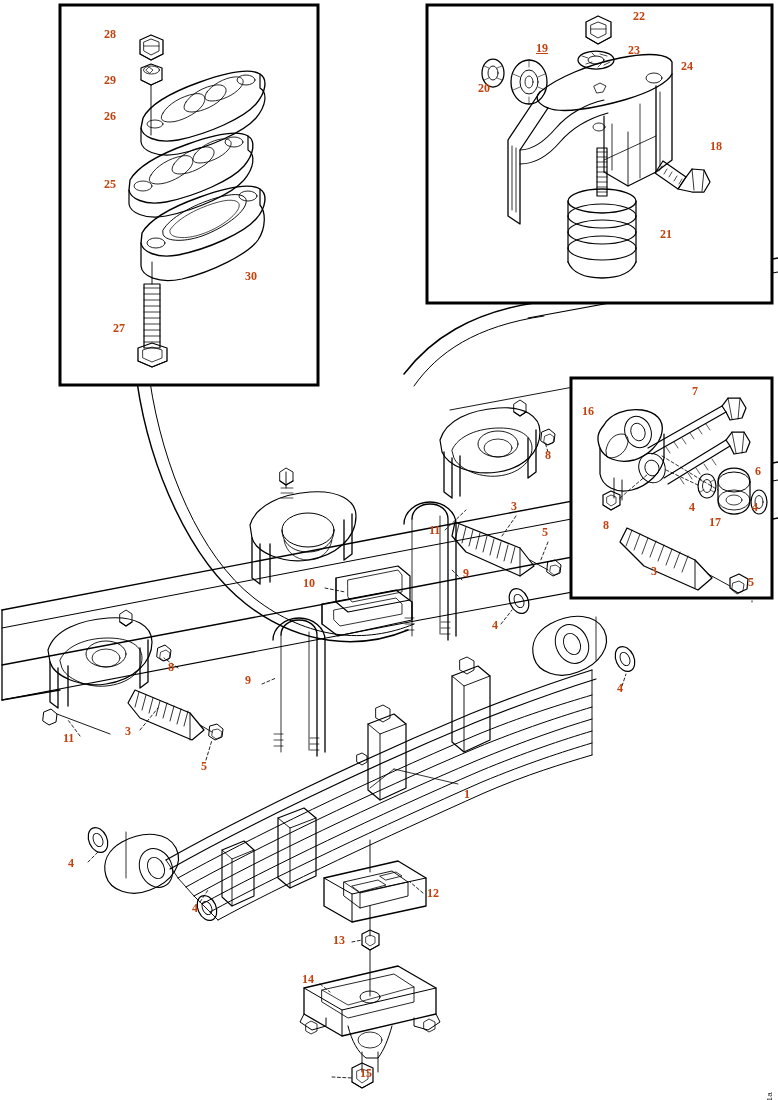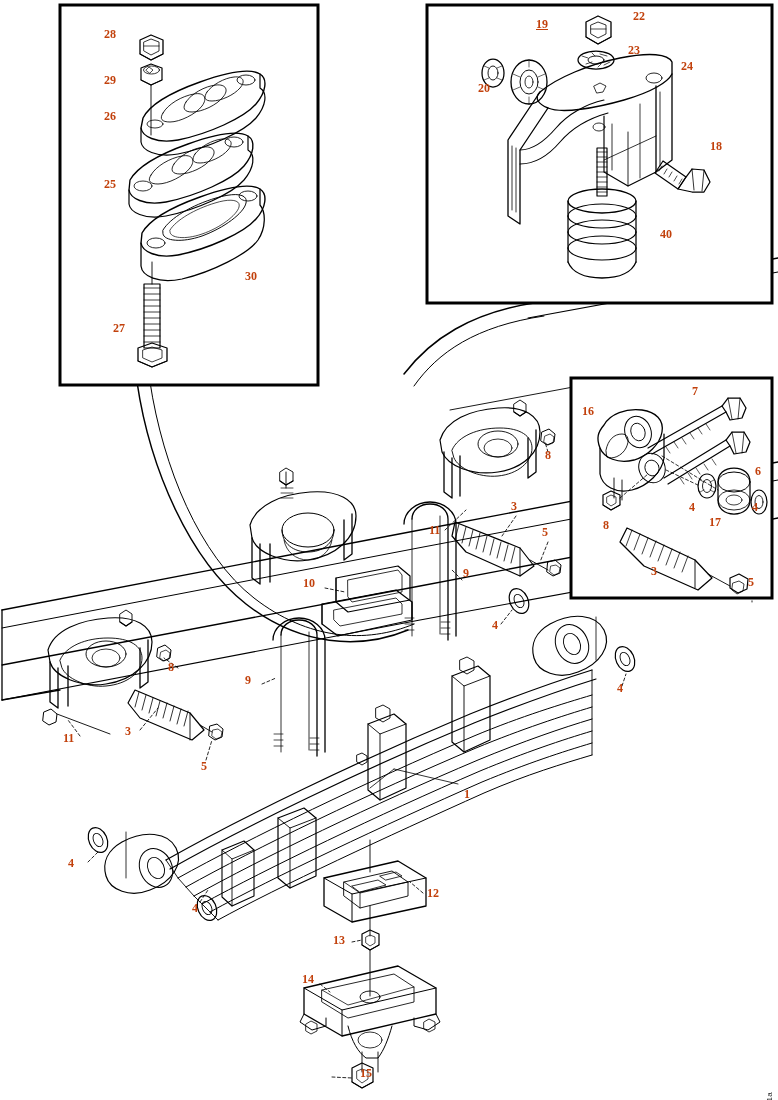--- a/index.html
+++ b/index.html
@@ -714,26 +714,26 @@
   <div>
 
     <div class="callout" style="left:104px; top:28px;">28</div>
     <div class="callout" style="left:104px; top:74px;">29</div>
     <div class="callout" style="left:104px; top:110px;">26</div>
     <div class="callout" style="left:104px; top:178px;">25</div>
     <div class="callout" style="left:245px; top:270px;">30</div>
     <div class="callout" style="left:113px; top:322px;">27</div>
 
     <div class="callout" style="left:633px; top:10px;">22</div>
-    <div class="callout" style="left:536px; top:18px;text-decoration:underline;">19</div>
+    <div class="callout" style="left:536px; top:42px;text-decoration:underline;">19</div>
     <div class="callout" style="left:628px; top:44px;">23</div>
     <div class="callout" style="left:681px; top:60px;">24</div>
     <div class="callout" style="left:452px; top:82px;margin-left:26px;">20</div>
     <div class="callout" style="left:710px; top:140px;">18</div>
-    <div class="callout" style="left:660px; top:228px;">40</div>
+    <div class="callout" style="left:660px; top:228px;">21</div>
 
     <div class="callout" style="left:582px; top:405px;">16</div>
     <div class="callout" style="left:692px; top:385px;">7</div>
     <div class="callout" style="left:755px; top:465px;">6</div>
     <div class="callout" style="left:689px; top:501px;">4</div>
     <div class="callout" style="left:709px; top:516px;">17</div>
     <div class="callout" style="left:752px; top:501px;">4</div>
     <div class="callout" style="left:603px; top:519px;">8</div>
     <div class="callout" style="left:651px; top:565px;">3</div>
     <div class="callout" style="left:748px; top:576px;">5</div>

